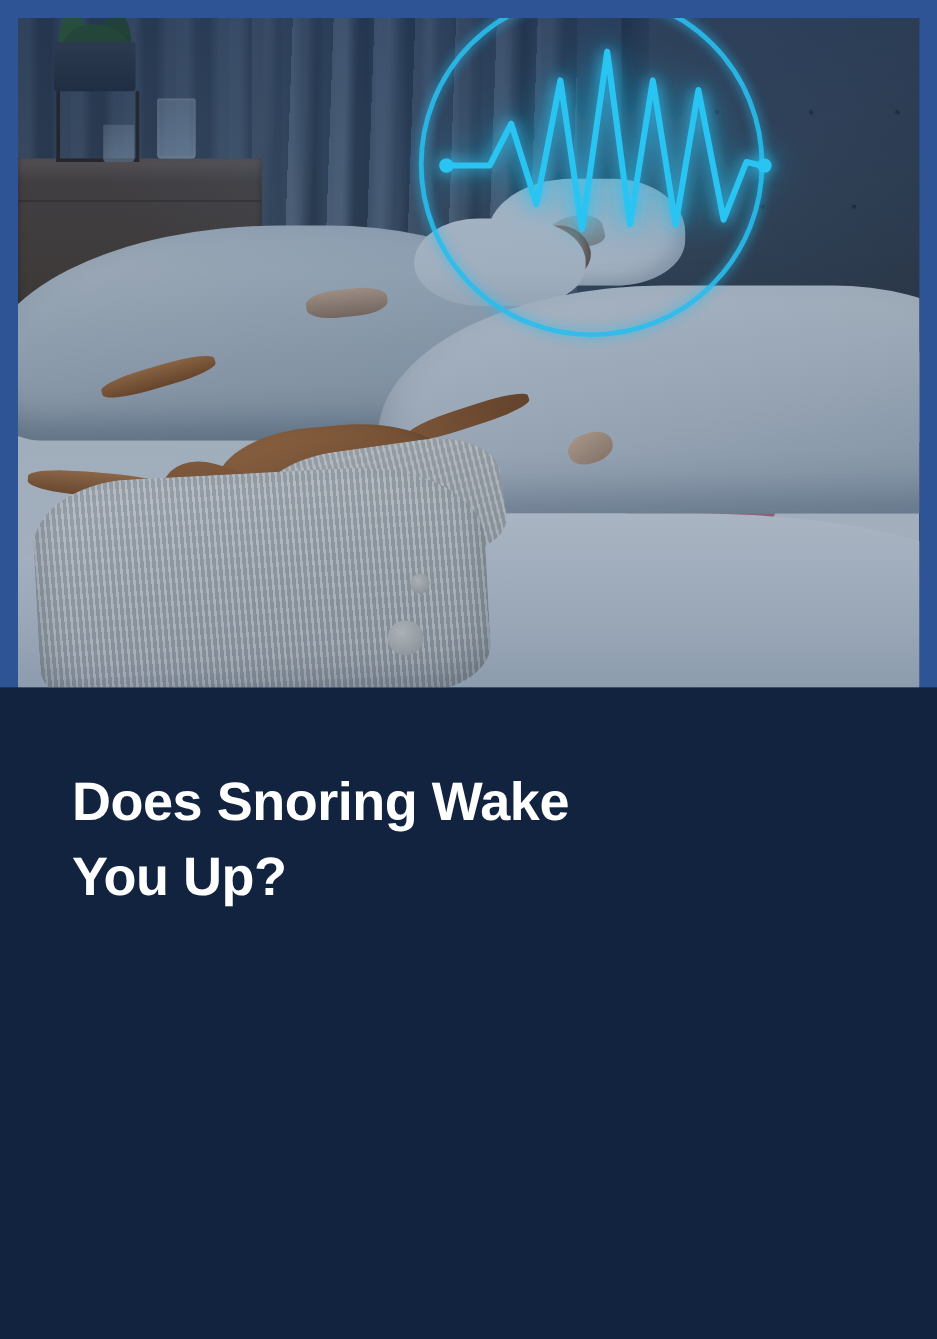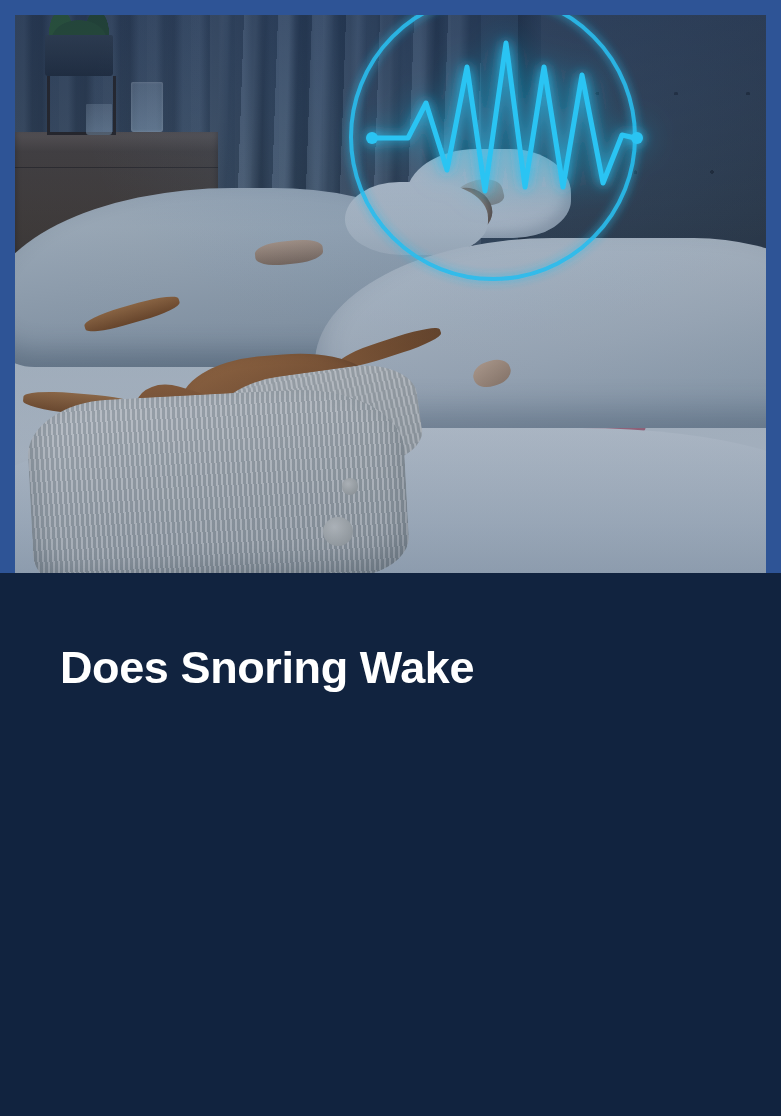--- a/index.html
+++ b/index.html
@@ -407,17 +407,18 @@
         </g>
       </svg>
 
     </div>
   </div>
 
   <div class="panel">
 
     <h1 class="headline">
       <span>Does Snoring Wake</span><br>
+      <span>You Up?</span>
     </h1>
 
 
   </div>
 </div>
 
 </body></html>

